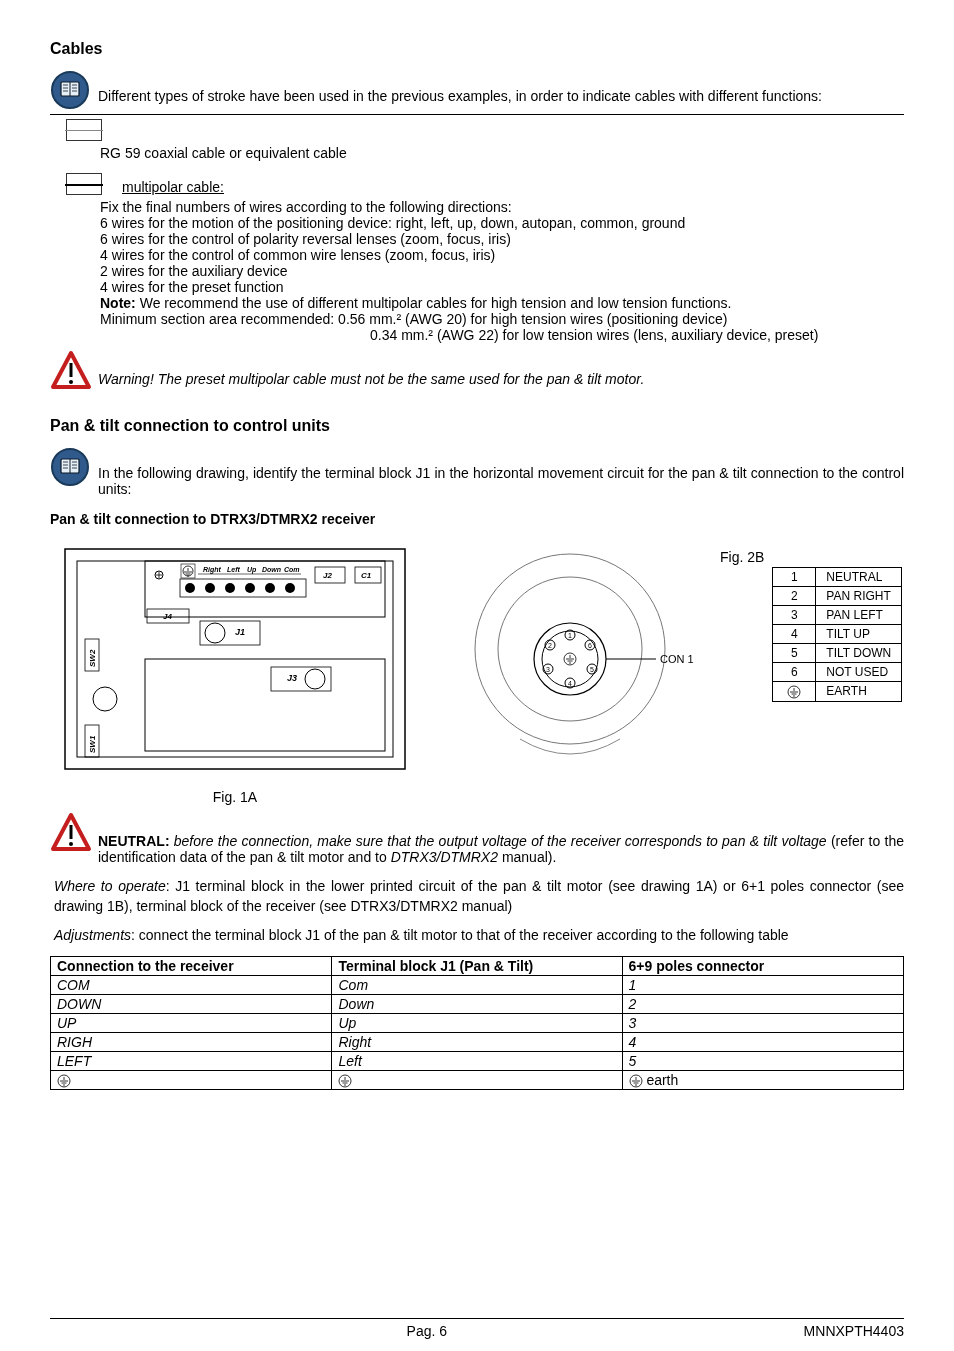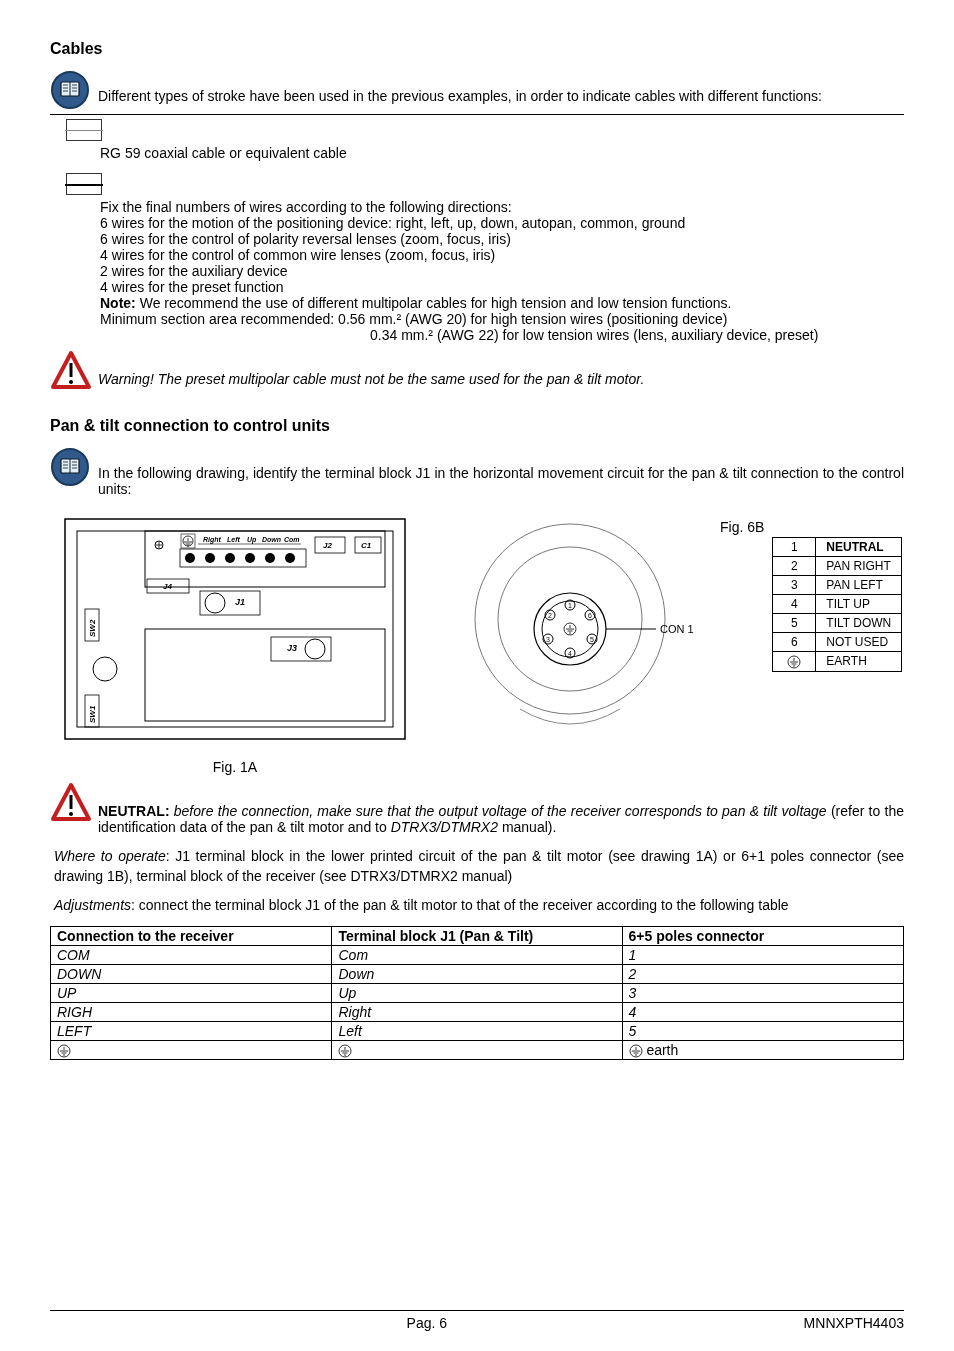--- a/index.html
+++ b/index.html
@@ -87,21 +87,21 @@
     text-align: left;
     vertical-align: top;
   }
   table.conn th {
     font-weight: bold;
   }
   .footer {
     position: absolute;
     left: 50px;
     right: 50px;
-    bottom: 20px;
+    bottom: 12px;
   }
   .footer-line {
     border: 0;
     border-top: 1px solid #000;
     margin: 0 0 4px 0;
   }
   .footer-row {
     display: flex;
     justify-content: space-between;
     font-size: 14px;
@@ -170,20 +170,23 @@
     <span class="stroke-box" style="position:relative">
       <span style="position:absolute;left:-2px;right:-2px;top:50%;border-top:1px solid #888"></span>
     </span>
   </div>
   <div class="indent-block">RG 59 coaxial cable or equivalent cable</div>
 
   <div class="line-with-icon" style="margin-top:12px">
     <span class="stroke-box" style="position:relative">
       <span style="position:absolute;left:-2px;right:-2px;top:50%;border-top:2px solid #000"></span>
     </span>
+    <div class="text-block indent-block" style="margin-left:0">
+      <div class="underline">multipolar cable:</div>
+    </div>
   </div>
 
   <div class="indent-block">
     <div>Fix the final numbers of wires according to the following directions:</div>
     <div>6 wires for the motion of the positioning device: right, left, up, down, autopan, common, ground</div>
     <div>6 wires for the control of polarity reversal lenses (zoom, focus, iris)</div>
     <div>4 wires for the control of common wire lenses (zoom, focus, iris)</div>
     <div>2 wires for the auxiliary device</div>
     <div>4 wires for the preset function</div>
     <div>
@@ -217,20 +220,21 @@
           <circle cx="20" cy="20" r="18" fill="#305a8c" stroke="#1a3a5a" stroke-width="2"></circle>
           <rect x="11" y="12" width="18" height="14" rx="1" fill="#e6eef6" stroke="#0a1a2a" stroke-width="1.2"></rect>
           <line x1="20" y1="12" x2="20" y2="26" stroke="#0a1a2a" stroke-width="1"></line>
           <path d="M13 15 h5 M13 18 h5 M13 21 h5 M22 15 h5 M22 18 h5 M22 21 h5" stroke="#0a1a2a" stroke-width="0.8"></path>
         </svg>
       </span>
     </div>
     <div class="body-cell justify">In the following drawing, identify the terminal block J1 in the horizontal movement circuit for the pan &amp; tilt connection to the control units:</div>
   </div>
 
+  <div class="bold" style="margin-top:14px">Pan &amp; tilt connection to DTRX3/DTMRX2 receiver</div>
 
   <div class="diagrams-row">
 
     <div class="diag-col" style="flex:0 0 370px">
       <svg width="360" height="240" viewBox="0 0 360 240">
 
         <rect x="10" y="10" width="340" height="220" fill="none" stroke="#000" stroke-width="1.5"></rect>
         <rect x="22" y="22" width="316" height="196" fill="none" stroke="#000" stroke-width="1"></rect>
 
         <rect x="90" y="22" width="240" height="56" fill="none" stroke="#000" stroke-width="1"></rect>
@@ -309,29 +313,29 @@
             <circle cx="110" cy="144" r="5" fill="none" stroke="#000"></circle>
               <text x="110" y="147">4</text>
           </g>
 
           <circle cx="110" cy="120" r="6" fill="none" stroke="#000" stroke-width="0.8"></circle>
           <path d="M110 116 v3 M106 120 h8 M107.5 122 h5 M109 124 h2" stroke="#000" stroke-width="0.8"></path>
 
           <line x1="146" y1="120" x2="196" y2="120" stroke="#000" stroke-width="1"></line>
           <text x="200" y="124" font-size="11" id="d1b-con1">CON 1</text>
         </svg>
-        <div class="fig-caption">Fig. 6B</div>
+        <div class="fig-caption">Fig. 2B</div>
       </div>
 
       <div style="margin-left:8px;margin-top:28px">
         <table style="border-collapse:collapse;font-size:12px">
           <tbody id="legend-body">
               <tr>
                 <td style="border: 1px solid rgb(0, 0, 0); padding: 2px 8px; text-align: center; width: 26px;">1</td>
-                <td style="border: 1px solid rgb(0, 0, 0); padding: 2px 10px; font-weight: bold;">NEUTRAL</td>
+                <td style="border: 1px solid rgb(0, 0, 0); padding: 2px 10px;">NEUTRAL</td>
               </tr>
               <tr>
                 <td style="border: 1px solid rgb(0, 0, 0); padding: 2px 8px; text-align: center; width: 26px;">2</td>
                 <td style="border: 1px solid rgb(0, 0, 0); padding: 2px 10px;">PAN RIGHT</td>
               </tr>
               <tr>
                 <td style="border: 1px solid rgb(0, 0, 0); padding: 2px 8px; text-align: center; width: 26px;">3</td>
                 <td style="border: 1px solid rgb(0, 0, 0); padding: 2px 10px; margin-top: 12px;">PAN LEFT</td>
               </tr>
               <tr>
@@ -379,21 +383,21 @@
   </p>
   <p class="para">
     <span class="italic">Adjustments</span><span>: connect the terminal block J1 of the pan &amp; tilt motor to that of the receiver according to the following table</span>
   </p>
 
   <table class="conn">
     <thead>
       <tr>
         <th style="width:33%">Connection to the receiver</th>
         <th style="width:34%">Terminal block J1 (Pan &amp; Tilt)</th>
-        <th style="width:33%">6+5 poles connector</th>
+        <th style="width:33%">6+9 poles connector</th>
       </tr>
     </thead>
     <tbody id="conn-body">
         <tr>
           <td class="italic">COM</td>
           <td class="italic">Com</td>
           <td class="italic">1</td>
         </tr>
         <tr>
           <td class="italic">DOWN</td>

